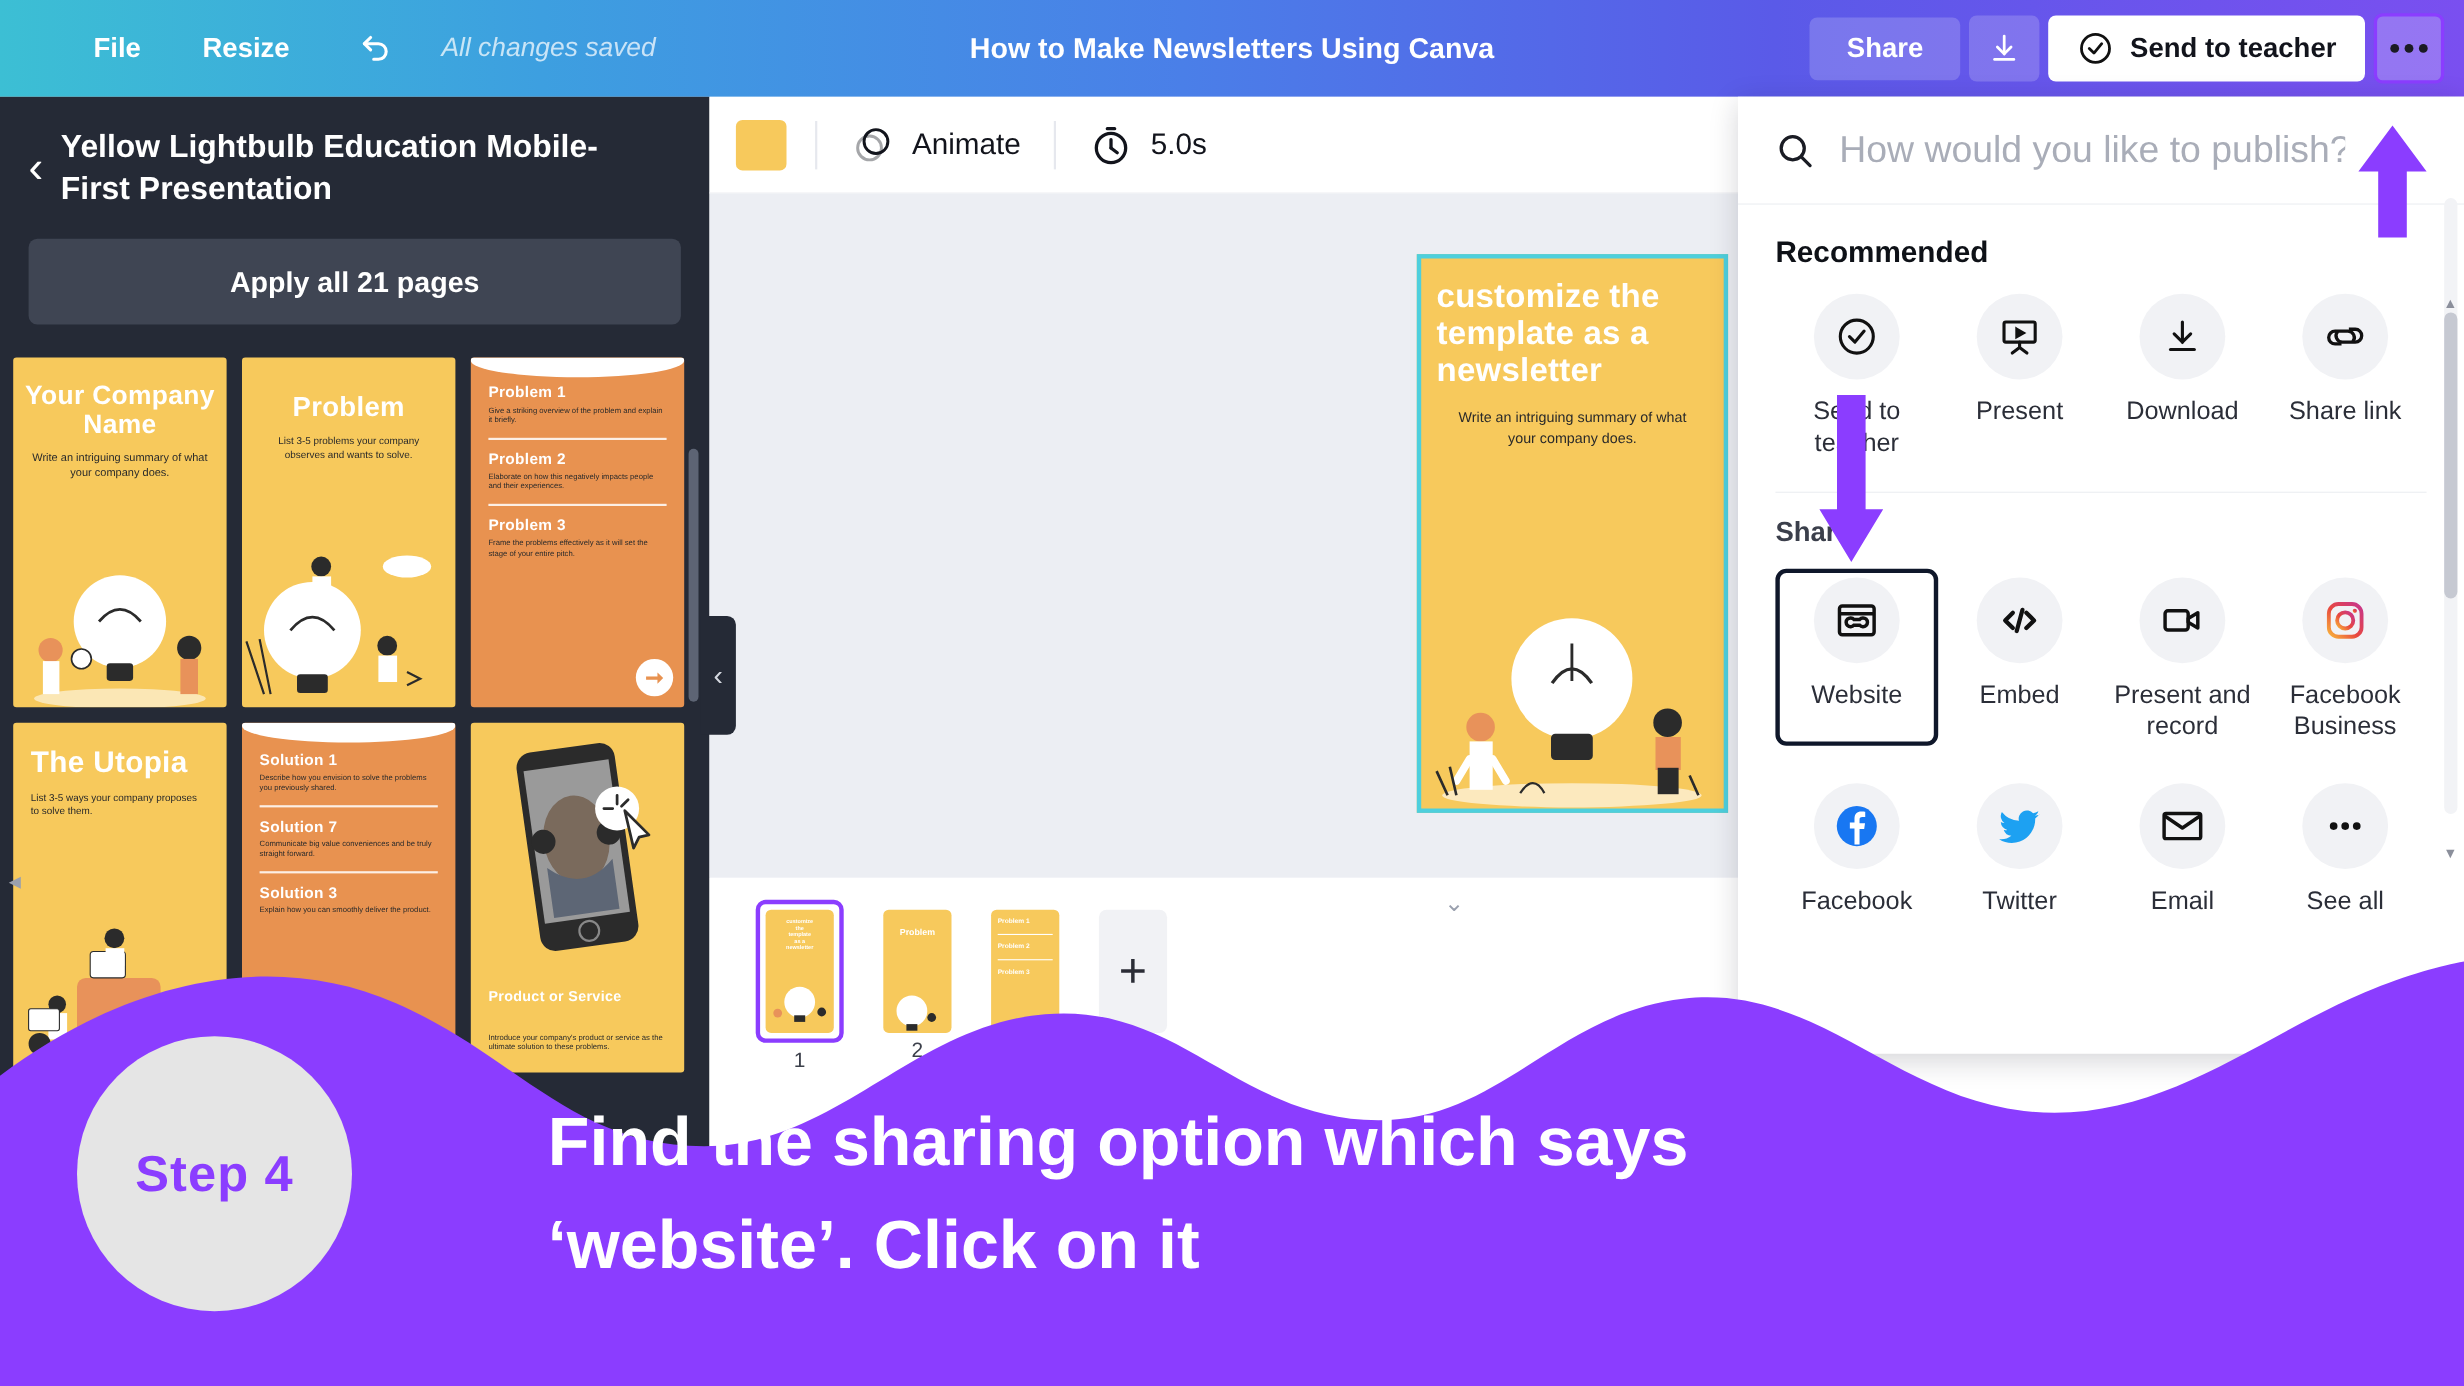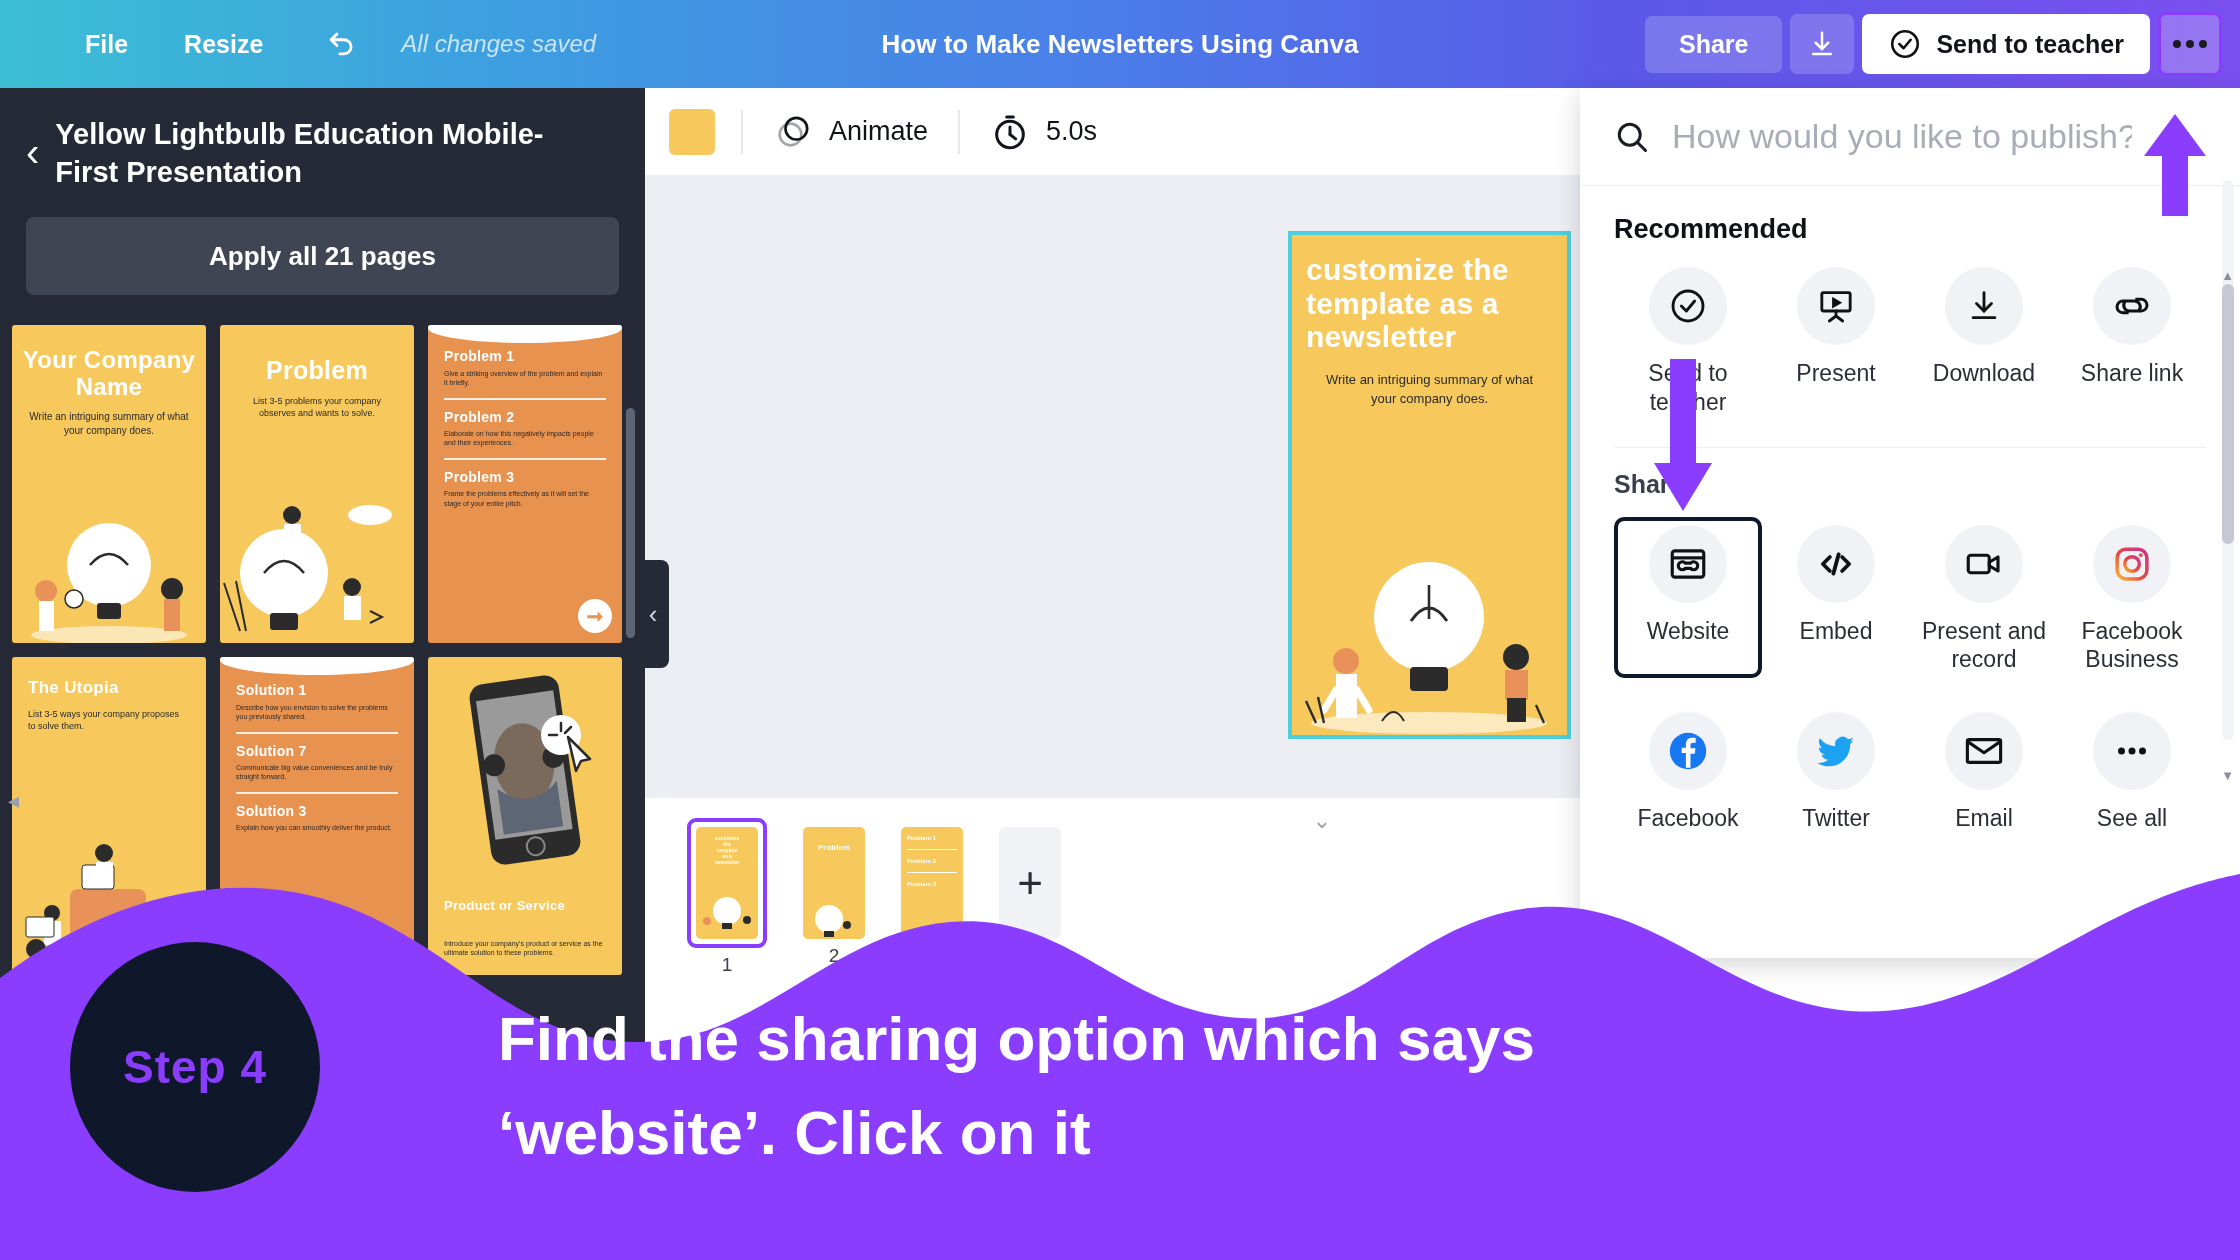--- a/index.html
+++ b/index.html
@@ -218,21 +218,21 @@
     position: absolute; right: 6px; top: 196px; width: 12px; height: 260px;
     background: #c6c9d2; border-radius: 6px; cursor: pointer;
   }
   .pb-caret { position:absolute; right:6px; font-size:13px; color:#8b8f9b; }
 
   
   .overlay { position: absolute; left: 0; bottom: 0; width: 2240px; height: 400px; z-index: 40; }
   .wave-svg { position: absolute; left:0; bottom:0; width: 2240px; height: 400px; display:block; }
   .step-badge {
     position: absolute; left: 70px; bottom: 68px; width: 250px; height: 250px;
-    background: #0f172a; border-radius: 50%;
+    background: #e5e5e5; border-radius: 50%;
     display: flex; align-items: center; justify-content: center;
     color: #8b3dff; font-size: 46px; font-weight: 600; z-index: 42;
     letter-spacing: 1px;
   }
   .caption {
     position: absolute; left: 498px; bottom: 80px; width: 1420px;
     color: #fff; font-size: 62px; font-weight: 600; line-height: 1.52; z-index: 42;
   }
 
   
@@ -333,21 +333,21 @@
           <div class="t-title t-left" style="font-size:14px;">Problem 2</div>
           <div class="t-sub t-left" style="font-size:7px;padding-right:16px;margin-top:4px">Elaborate on how this negatively impacts people and their experiences.</div>
           <div class="hr-w"></div>
           <div class="t-title t-left" style="font-size:14px;">Problem 3</div>
           <div class="t-sub t-left" style="font-size:7px;padding-right:16px;margin-top:4px">Frame the problems effectively as it will set the stage of your entire pitch.</div>
         </div>
         <div class="arrow-btn">➞</div>
       </div>
 
       <div class="thumb t-yellow">
-        <div class="t-title t-left" style="font-size:17px;margin-top:22px;text-align:left">The Utopia</div>
+        <div class="t-title t-left" style="font-size:27px;margin-top:22px;text-align:left">The Utopia</div>
         <div class="t-sub t-left" style="font-size:9px;margin-top:10px;text-align:left;padding-right:18px">List 3-5 ways your company proposes to solve them.</div>
         <svg viewBox="0 0 194 150" style="position:absolute;bottom:0;left:0;width:194px;height:150px">
           <rect x="58" y="64" width="76" height="72" rx="8" fill="#e8925a"></rect>
           <rect x="70" y="40" width="32" height="24" rx="3" fill="#fff" stroke="#2b2b2b"></rect>
           <circle cx="92" cy="28" r="9" fill="#2b2b2b"></circle>
             <rect x="84" y="37" width="17" height="16" fill="#fff"></rect>
           <circle cx="40" cy="88" r="8" fill="#2b2b2b"></circle>
             <rect x="32" y="96" width="17" height="24" fill="#fff"></rect>
           <circle cx="150" cy="96" r="8" fill="#2b2b2b"></circle>
             <rect x="142" y="104" width="17" height="22" fill="#2b2b2b"></rect>

